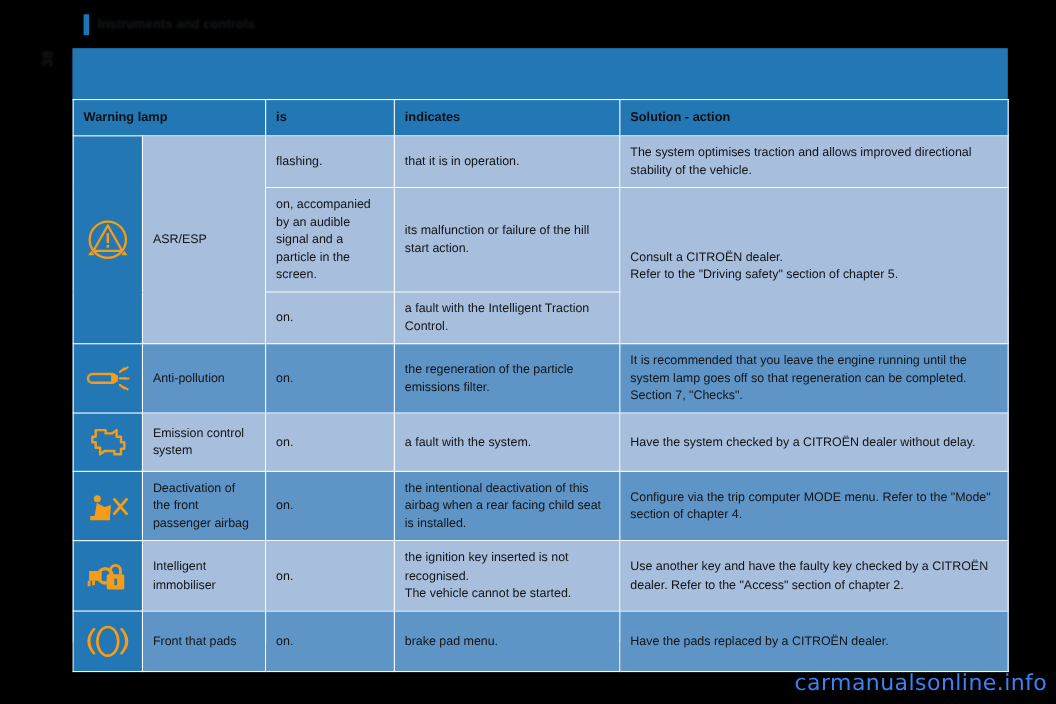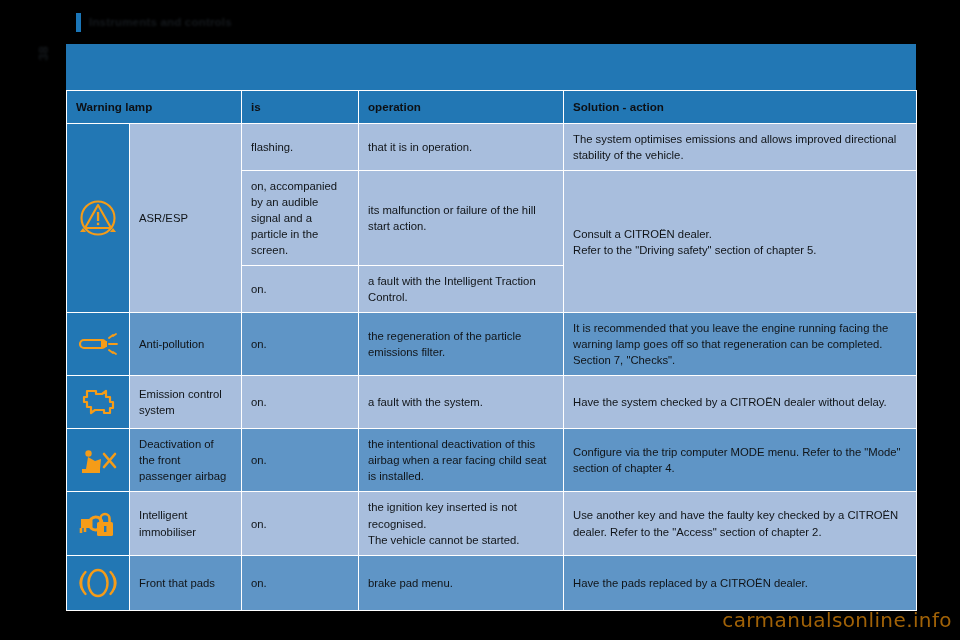--- a/index.html
+++ b/index.html
@@ -80,21 +80,21 @@
     padding:0;
     text-align:center;
     vertical-align:middle;
   }
   td.lt{background:#a8bedd;}
   td.md{background:#5f95c6;}
 
   .sym{display:block;margin:0 auto;}
   .wm{
     position:absolute; right:8px; bottom:8px;
-    font-size:20px; color:#a16207; letter-spacing:.4px;
+    font-size:20px; color:#3b82f6; letter-spacing:.4px;
     font-family:"DejaVu Sans", sans-serif;
   }
 </style>
 </head>
 <body>
 
 <div class="running-head">
   <span class="rh-bar"></span>
   <span class="rh-text">Instruments and controls</span>
 </div>
@@ -111,41 +111,41 @@
       <col class="c-icon">
         <col class="c-name">
         <col class="c-is">
         <col class="c-ind">
         <col class="c-sol">
     </colgroup>
     <thead>
       <tr>
         <th colspan="2">Warning lamp</th>
         <th>is</th>
-        <th>operation</th>
+        <th>indicates</th>
         <th>Solution - action</th>
       </tr>
     </thead>
     <tbody>
 
       <tr>
         <td class="icon-cell" rowspan="3">
           <svg class="sym" width="44" height="44" viewBox="0 0 44 44" aria-hidden="true">
             <circle cx="22" cy="22" r="16.5" fill="none" stroke="#f59c18" stroke-width="2.1"></circle>
             <path d="M22 9 L35 32 L9 32 Z" fill="none" stroke="#f59c18" stroke-width="2.1" stroke-linejoin="round"></path>
             <rect x="20.9" y="16" width="2.3" height="9" fill="#f59c18"></rect>
             <rect x="20.9" y="26.7" width="2.3" height="2.4" fill="#f59c18"></rect>
             <path d="M7 32 l3 4 h-6 z" fill="#f59c18"></path>
             <path d="M37 32 l-3 4 h6 z" fill="#f59c18"></path>
           </svg>
         </td>
         <td class="lt" rowspan="3">ASR/ESP</td>
         <td class="lt">flashing.</td>
         <td class="lt">that it is in operation.</td>
-        <td class="lt">The system optimises emissions and allows improved directional stability of the vehicle.</td>
+        <td class="lt">The system optimises traction and allows improved directional stability of the vehicle.</td>
       </tr>
       <tr>
         <td class="lt">on, accompanied by an audible signal and a particle in the screen.</td>
         <td class="lt">its malfunction or failure of the hill start action.</td>
         <td class="lt" rowspan="2">
           <div>Consult a CITROËN dealer.</div>
           <div>Refer to the "Driving safety" section of chapter 5.</div>
         </td>
       </tr>
       <tr>
@@ -158,21 +158,21 @@
           <svg class="sym" width="44" height="34" viewBox="0 0 44 34" aria-hidden="true">
             <path d="M8 13 h18 a3.5 3.5 0 0 1 0 8 H8 a4 4 0 0 1 0 -8 z" fill="none" stroke="#f59c18" stroke-width="2.2"></path>
             <rect x="25" y="14" width="6" height="6" fill="#f59c18"></rect>
             <path d="M33 11 l4 -3 M33 17 l5 0 M33 23 l4 3" stroke="#f59c18" stroke-width="2" stroke-linecap="round"></path>
             <path d="M37 9 l3 -2 M37 17 l4 0 M37 25 l3 2" stroke="#f59c18" stroke-width="1.8" stroke-linecap="round"></path>
           </svg>
         </td>
         <td class="md">Anti-pollution</td>
         <td class="md">on.</td>
         <td class="md">the regeneration of the particle emissions filter.</td>
-        <td class="md">It is recommended that you leave the engine running facing the warning lamp goes off so that regeneration can be completed. Section 7, "Checks".</td>
+        <td class="md">It is recommended that you leave the engine running until the system lamp goes off so that regeneration can be completed. Section 7, "Checks".</td>
       </tr>
 
       <tr>
         <td class="icon-cell">
           <svg class="sym" width="42" height="38" viewBox="0 0 42 38" aria-hidden="true">
             <path d="M12 8 h7 v3 h6 l4 -3 v6 h4 v5 h3 v6 h-3 v5 h-6 v-3 h-9 l-4 3 v-6 h-4 v-5 h-3 v-5 h3 v-6 z" fill="none" stroke="#f59c18" stroke-width="2.2" stroke-linejoin="round"></path>
           </svg>
         </td>
         <td class="lt">Emission control system</td>
         <td class="lt">on.</td>

